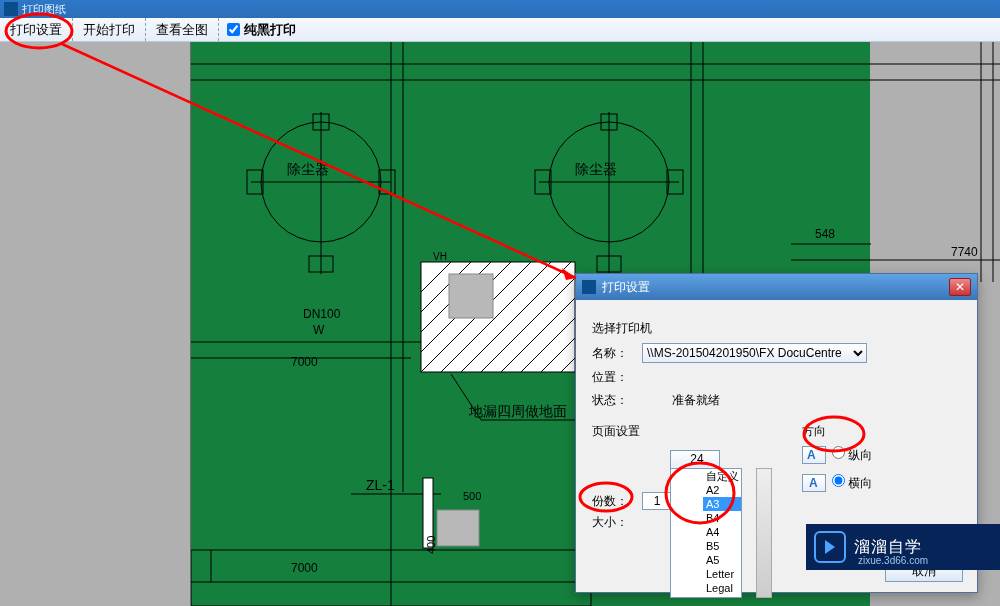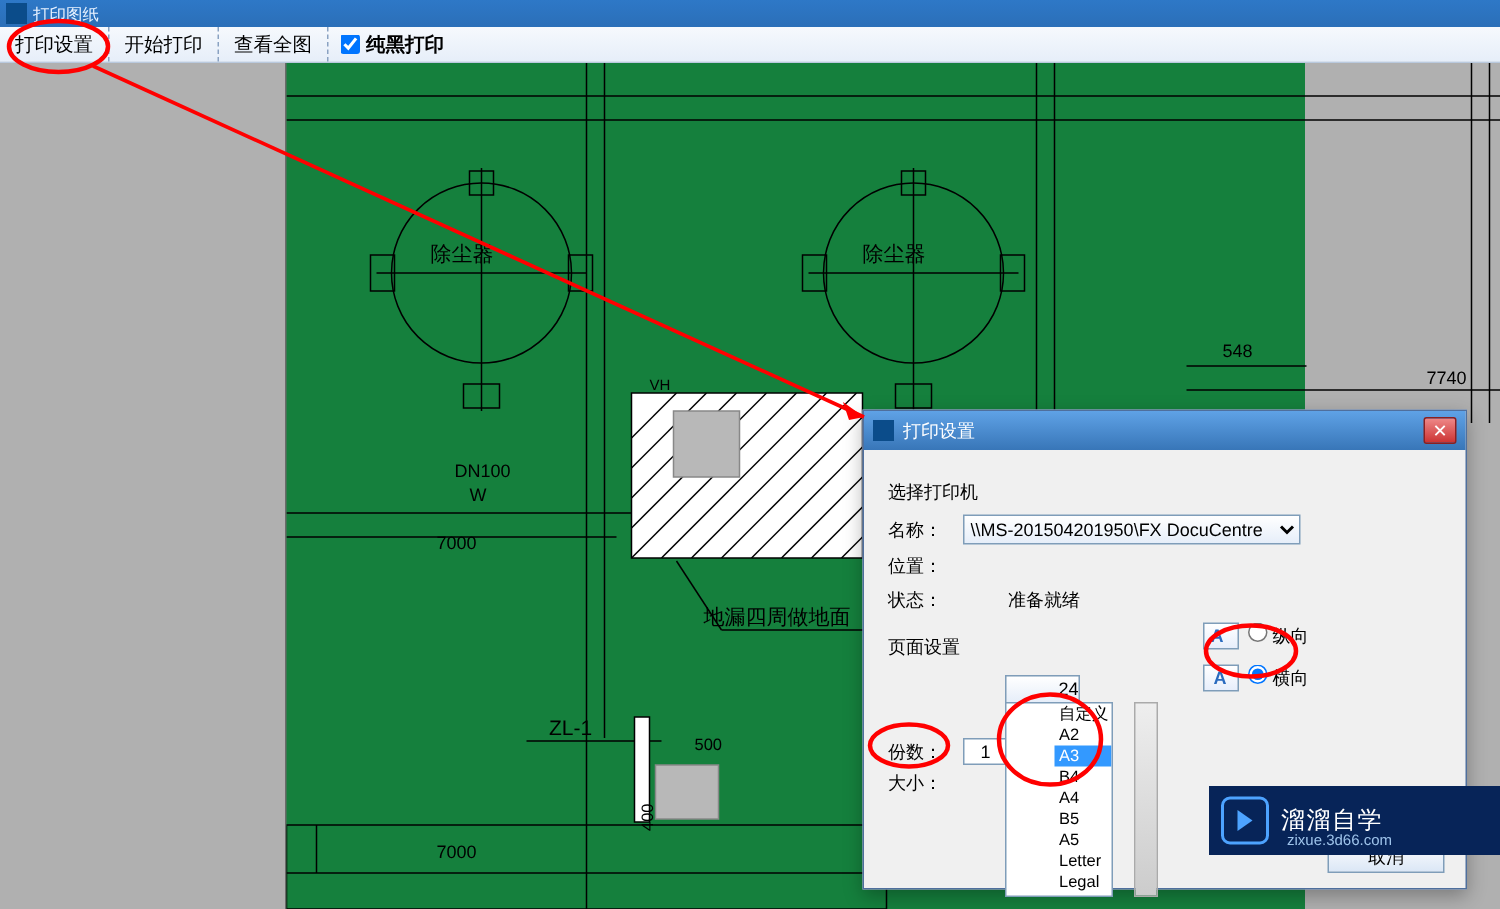--- a/index.html
+++ b/index.html
@@ -34,21 +34,21 @@
   select.combo, input.numbox { font-size:12px; }
   select.combo { width:225px; height:20px; border:1px solid #7f9db9; background:linear-gradient(180deg,#fff,#e6eef9); }
   .section-title { margin:8px 0 6px 0; }
   .size-row { display:flex; align-items:flex-start; }
   .size-row .left-col { width:180px; }
   .size-row .right-col { flex:1; padding-left:30px; }
   .sizebox-wrap { position:relative; margin-top:4px; }
   .sizebox { width:72px; height:130px; border:1px solid #7f9db9; background:#fff; overflow:hidden; font-family:"Courier New",monospace; font-size:11px; }
   .sizebox .opt { padding:0 3px; height:14px; line-height:14px; cursor:pointer; white-space:nowrap;margin-left:32px; }
   .sizebox .opt.sel { background:#3399ff; color:#fff; }
-  .sizebox-top { width:50px; height:18px; border:1px solid #7f9db9; border-bottom:none; background:linear-gradient(180deg,#fff,#e6eef9); text-align:right; padding-left:4px; font-size:12px; line-height:16px; }
+  .sizebox-top { width:50px; height:18px; border:1px solid #7f9db9; border-bottom:none; background:linear-gradient(180deg,#fff,#e6eef9); text-align:center; padding-left:4px; font-size:12px; line-height:16px; }
   .sb-scroll { position:absolute; right:0; top:18px; bottom:0; width:16px; background:linear-gradient(180deg,#eee,#ccc); border:1px solid #aaa; }
   input.numbox { width:30px; height:18px; border:1px solid #7f9db9; text-align:center; }
   .orient-icon { display:inline-block; width:24px; height:18px; border:1px solid #7f9db9; background:linear-gradient(180deg,#fff,#e7eefb); margin-right:6px; vertical-align:middle; position:relative; }
   .orient-icon .a { position:absolute; font-weight:bold; color:#2a6bbf; font-size:12px; }
   .orient-icon.portrait .a { left:4px; top:1px; }
   .orient-icon.landscape .a { left:6px; top:1px; }
   .orient-row { display:flex; align-items:center; margin-bottom:10px; }
   .orient-row label { cursor:pointer; }
   .dlg-btn { position:absolute; right:14px; bottom:10px; width:78px; height:22px; border:1px solid #7f9db9; background:linear-gradient(180deg,#fff,#dbe7f6); cursor:pointer; font-size:12px; }
 
@@ -220,20 +220,21 @@
               </div>
             <div class="sb-scroll"></div>
           </span>
         </div>
         <div class="row" style="margin-top:-112px;">
             <span class="k">份数：</span>
           <input class="numbox" value="1" style="">
         </div>
       </div>
       <div class="right-col">
+        <div class="section-title">方向</div>
         <div class="orient-row">
           <span class="orient-icon portrait">
               <span class="a">A</span>
             </span>
           <label><input type="radio" name="ori" style=""> <span>纵向</span></label>
         </div>
         <div class="orient-row">
           <span class="orient-icon landscape">
               <span class="a">A</span>
             </span>

